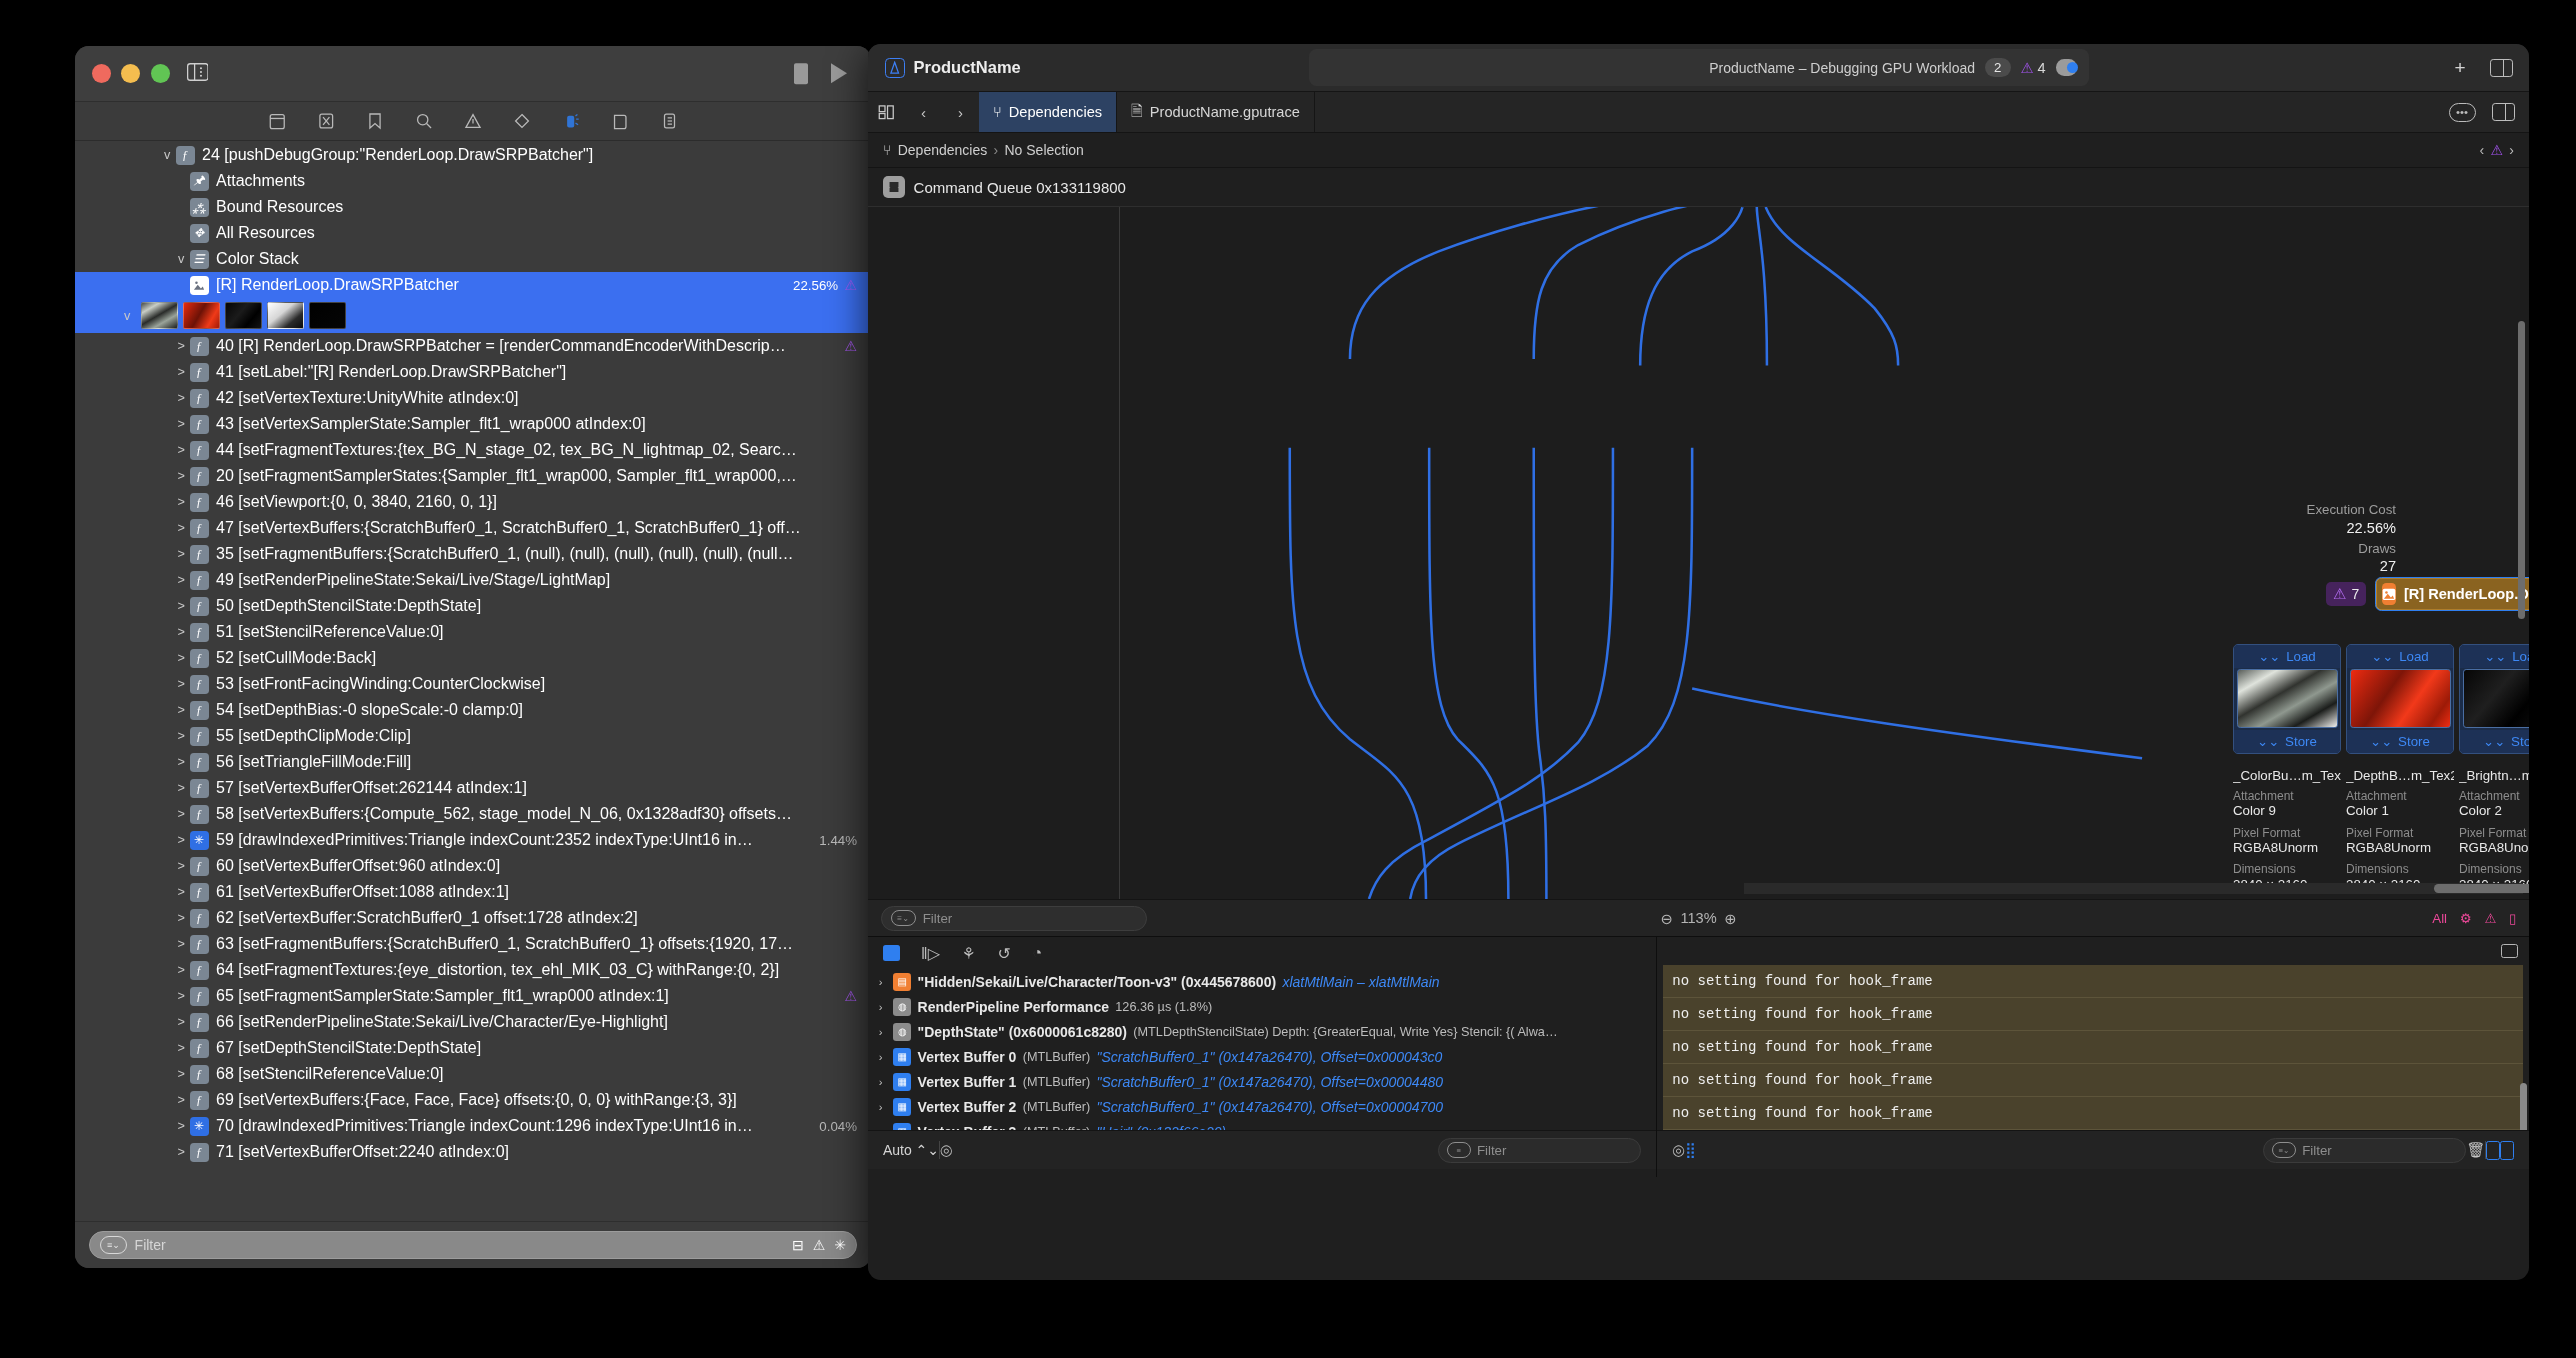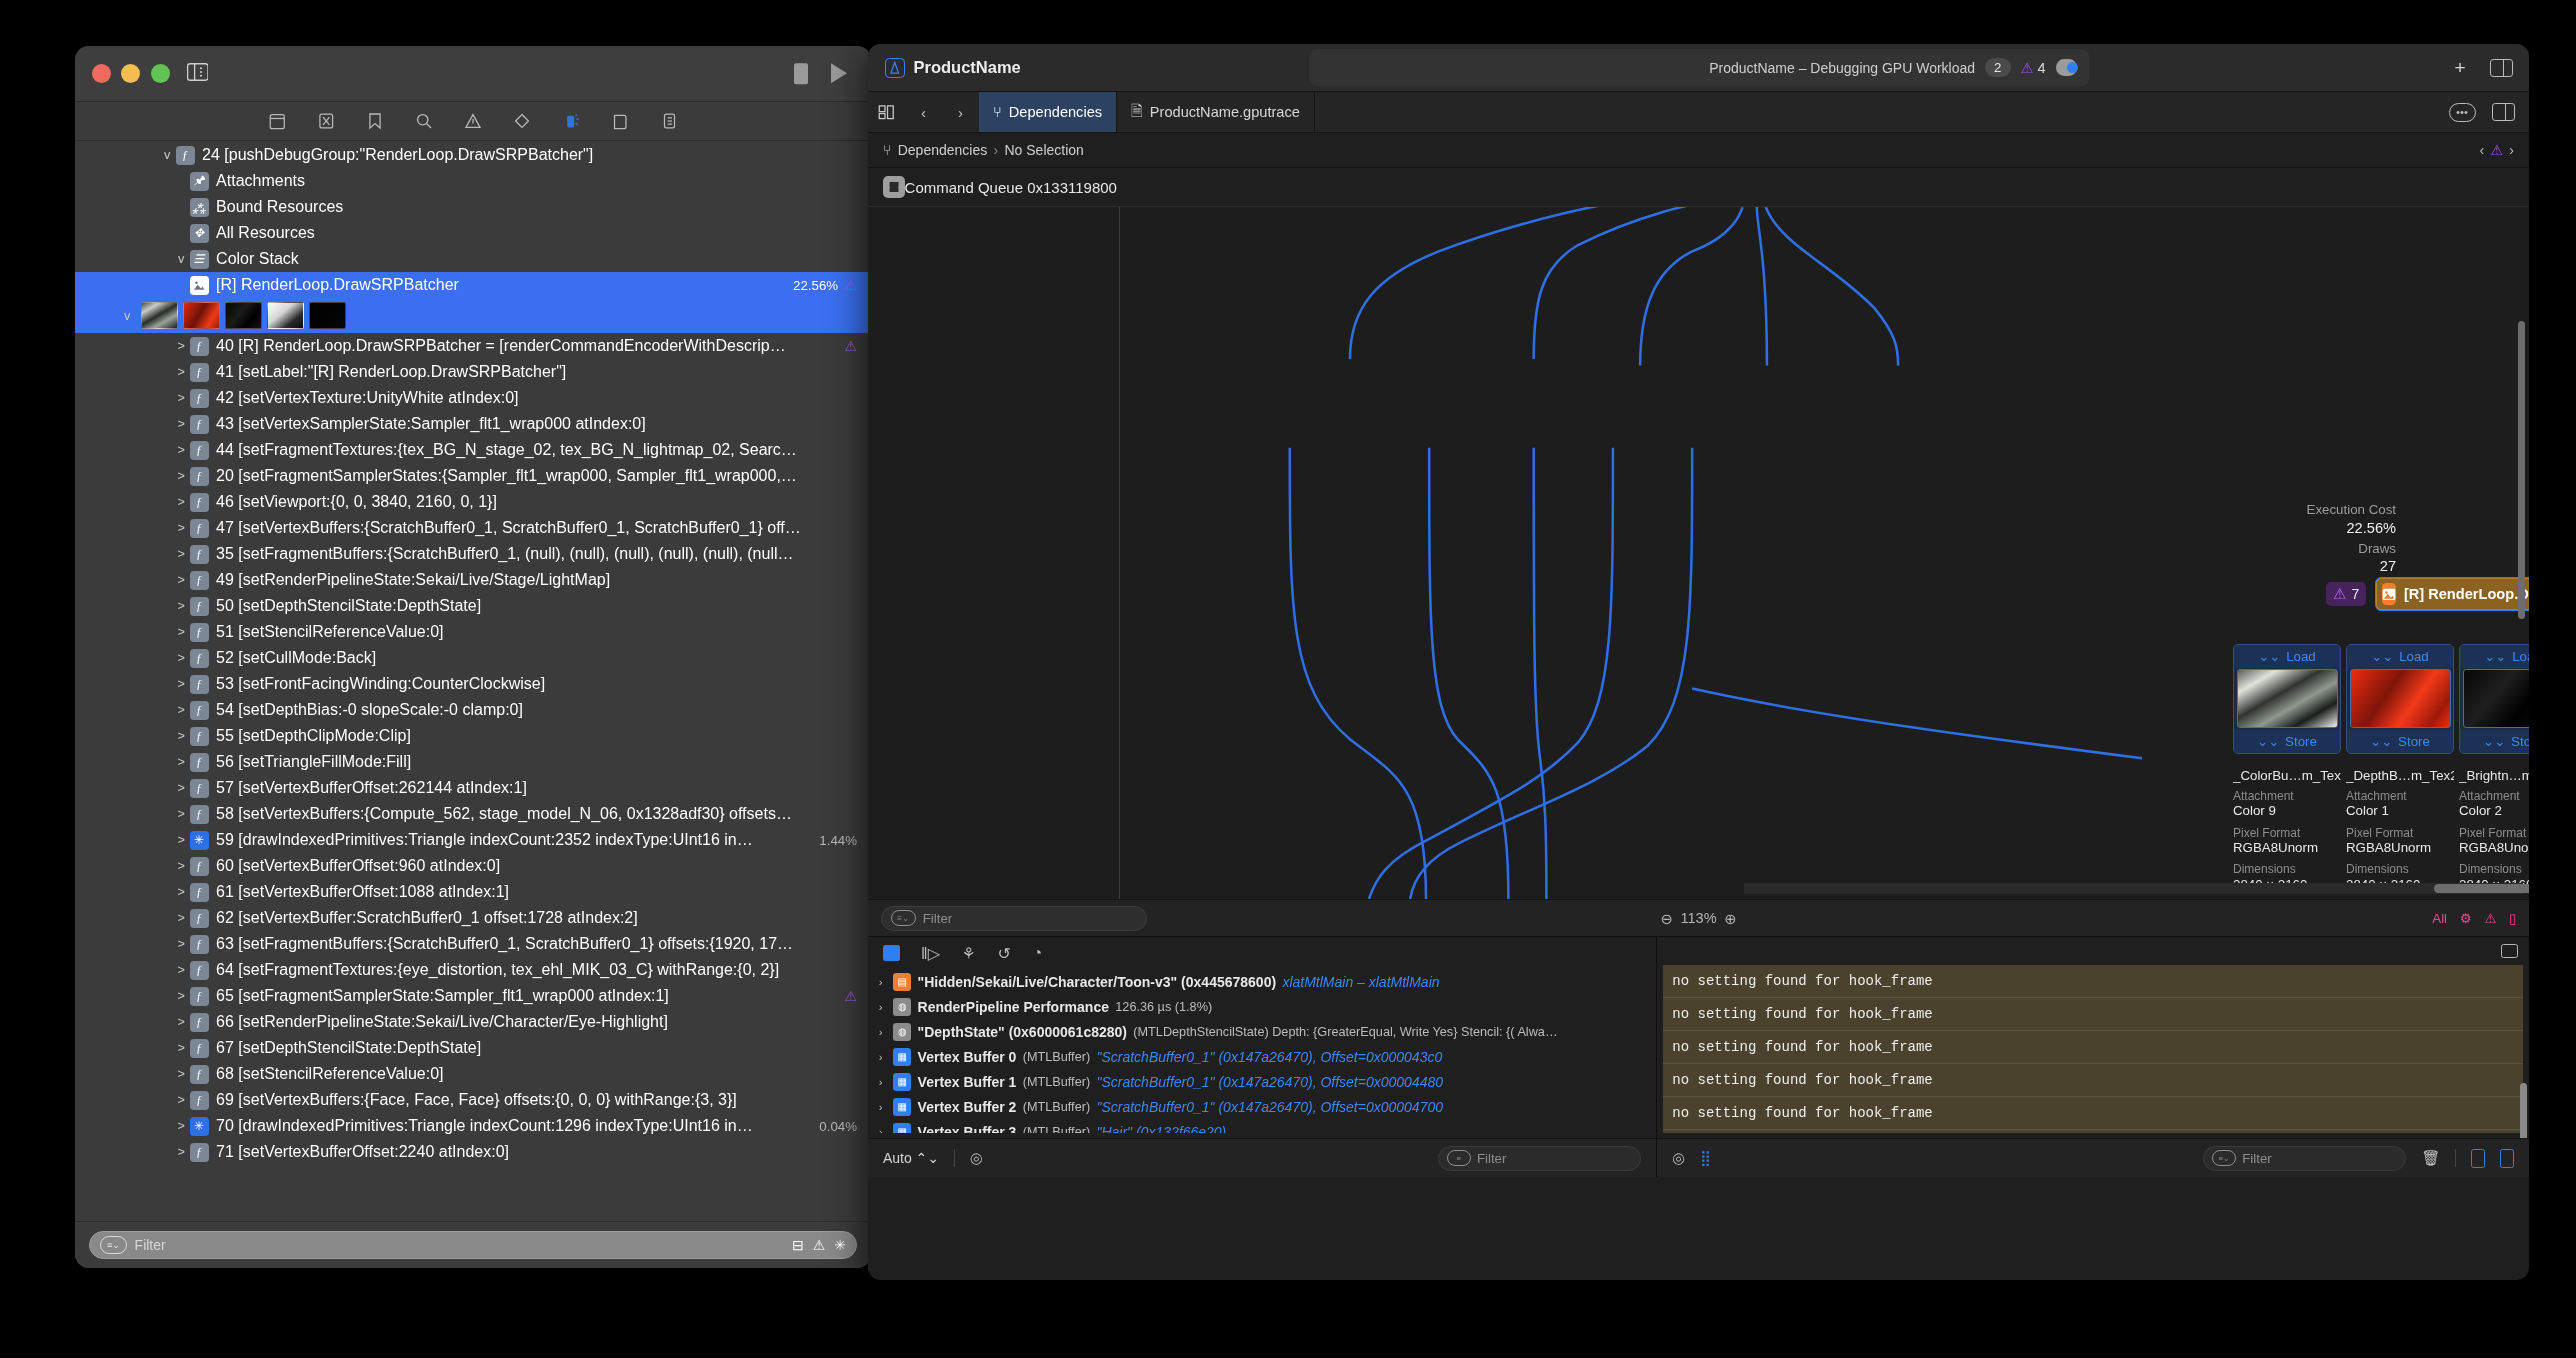--- a/index.html
+++ b/index.html
@@ -124,21 +124,21 @@
   .xc-tabbar .right-ic { display:flex; align-items:center; gap:16.5px; padding-right:14px; color:#c2c2c2; font-size:15px;}
 
   .xc-breadcrumb {
     height: 35px; background:#1f1f1f; display:flex; align-items:center;
     padding: 0 15px; gap: 6.3px; color:#cfcfcf; font-size:14px; border-bottom:0.6px solid #141414;
   }
   .xc-breadcrumb .sep { color:#8a8a8a; }
   .xc-breadcrumb .bc-right { margin-left:auto; display:flex; align-items:center; gap:6.3px; color:#a855f7; font-size:14px;}
 
   .xc-graphhdr {
-    height: 39px; background:#1f1f1f; display:flex; align-items:center; 
+    height: 39px; background:#1f1f1f; display:flex; align-items:center; gap:9px;
     padding: 0 15px; color:#e8e8e8; font-size:15px; border-bottom:0.6px solid #2e2e2e;
   }
   .queueicon { width:21.6px;height:21.6px;border-radius:5px;background:#9e9e9e;display:flex;align-items:center;justify-content:center;color:#2a2a2a;font-size:12.7px;}
 
   .xc-graph {
     position:relative; height: 692px; background:#1d1d1d; overflow:hidden;
   }
   .graph-divider { position:absolute; left: 251px; top:0; bottom:0; width:0.6px; background:#3a3a3a; }
 
   .exec-labels { position:absolute; left: 1477px; top: 295px; text-align:right; width: 108px; }
@@ -208,22 +208,22 @@
 
   .bp-list { position:absolute; top: 32px; left: 6.3px; right: 5px; bottom: 44px; background:#1f1f1f; overflow:hidden;}
   .blrow { display:flex; align-items:center; height: 25px; gap: 6.3px; color:#e8e8e8; font-size:14px; white-space:nowrap;}
   .blrow .disc { width:12.7px; text-align:center; color:#c0c0c0; font-size:11.4px;}
   .blrow .bic { width:18px;height:18px;border-radius:3.2px;display:flex;align-items:center;justify-content:center;font-size:10px;color:#fff;flex:none;}
   .bic.orange{background:#f07f32;} .bic.gray{background:#8b8b8b;} .bic.blue{background:#2f7ff0;}
   .blrow b { font-weight:bold; }
   .blrow .dim { color:#bdbdbd; font-size:12.7px; }
   .blrow .lnk { color:#3d88f5; font-style:italic; }
 
-  .bp-status { position:absolute; bottom:0; left:0; right:0; height: 39px; background:#232323;
-    display:flex; align-items:center; padding: 0 15px; gap: 15px; border-top:0.6px solid #141414;}
+  .bp-status { position:absolute; bottom:8px; left:0; right:0; height: 39px; background:#232323;
+    display:flex; align-items:center; padding: 0 15px; border-top:0.6px solid #141414;}
   .bp-status .auto { color:#d5d5d5; font-size:14px; display:flex; align-items:center; gap:3.8px;}
   .bp-status .divl { width:0.6px;height:18px;background:#444;}
   .bp-status .eye { color:#b5b5b5; font-size:15px;}
   .bp-status .sfilter {
     margin-left:auto; width: 203px; height: 25px; border-radius:12.7px; background:#2b2b2b; border:0.6px solid #3b3b3b;
     display:flex; align-items:center; gap:6.3px; padding: 0 7.6px; color:#8e8e8e; font-size:13.3px;
   }
   .bp-status .sfilter .fpill { width:24px;height:16px;border:1.3px solid #8e8e8e;border-radius:8.2px;display:flex;align-items:center;justify-content:center;font-size:7.6px;}
 
   .console { position:absolute; top: 28px; left: 6.3px; right: 6.3px; bottom: 44px;

